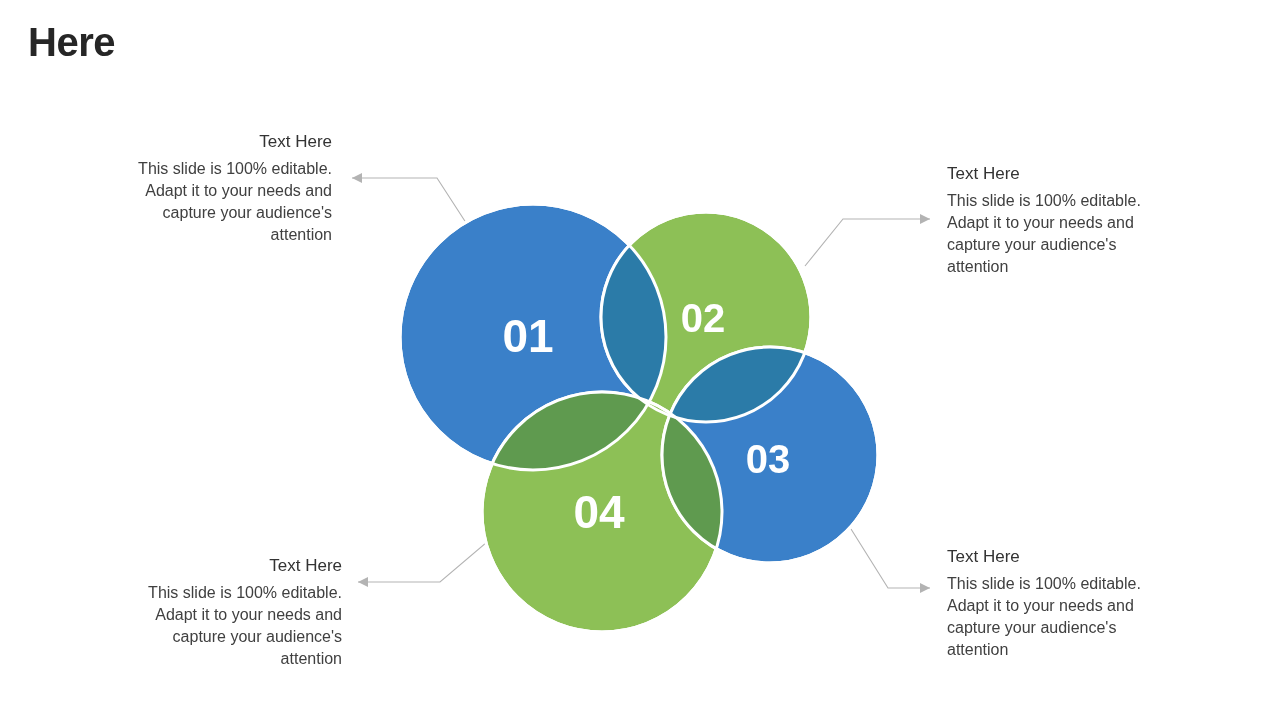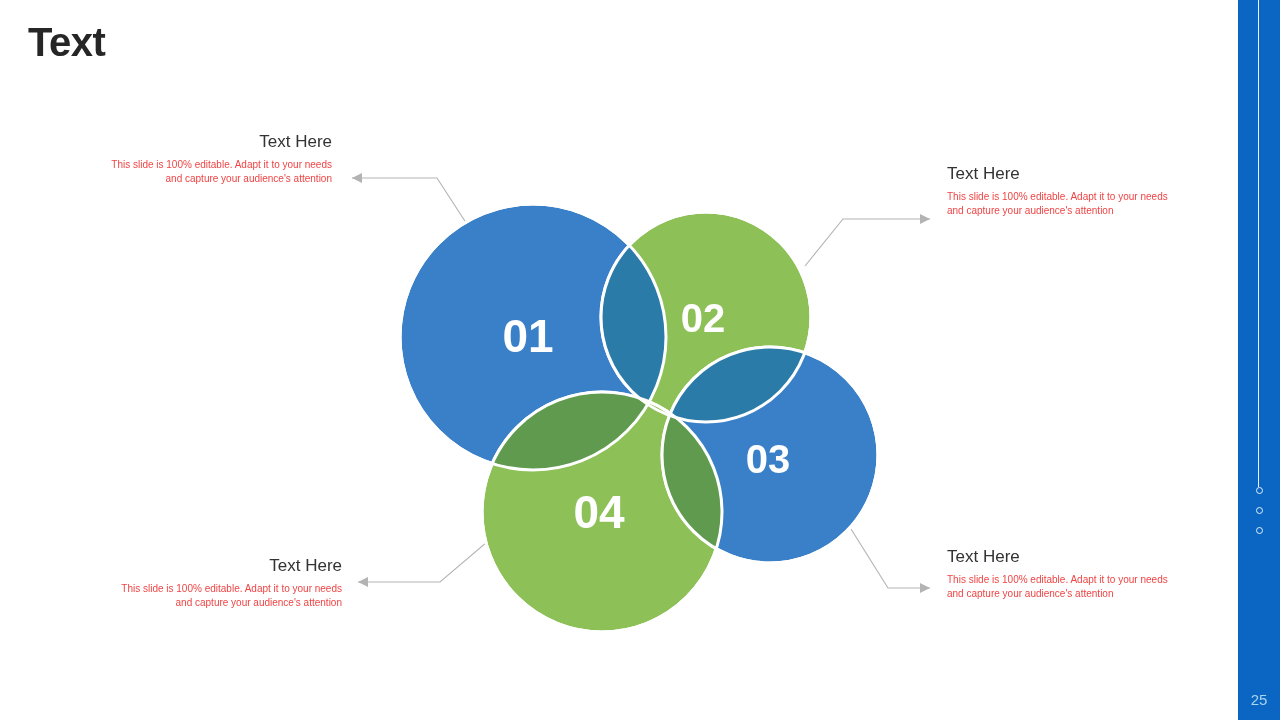--- a/index.html
+++ b/index.html
@@ -81,22 +81,22 @@
     width: 230px;
   }
   .callout .heading {
     font-size: 17px;
     font-weight: normal;
     color: #333333;
     margin-bottom: 6px;
     line-height: 1.25;
   }
   .callout .body {
-    font-size: 10px;
-    color: #ef4444;
+    font-size: 16px;
+    color: #404040;
     line-height: 1.38;
   }
   .callout.align-right { text-align: right; }
   .callout.align-left  { text-align: left; }
 
   #callout-tl { left: 102px; top: 131px; }
   #callout-tr { left: 947px; top: 163px; }
   #callout-bl { left: 112px; top: 555px; }
   #callout-br { left: 947px; top: 546px; }
 
@@ -123,21 +123,21 @@
     stroke-width: 1.1;
     fill: none;
   }
   .connector-head { fill: #b3b3b3; }
 </style>
 </head>
 <body>
 
 <div class="slide">
 
-  <div class="page-title">Text</div>
+  <div class="page-title">Here</div>
 
   <div class="venn-wrap">
     <svg width="1280" height="720" viewBox="0 0 1280 720" xmlns="http://www.w3.org/2000/svg">
       <defs>
 
         <clipPath id="clip01">
             <circle cx="533" cy="337" r="133"></circle>
           </clipPath>
         <clipPath id="clip02">
             <circle cx="706" cy="317" r="105"></circle>
@@ -220,23 +220,14 @@
   <div class="callout align-right" id="callout-bl">
     <div class="heading">Text Here</div>
     <div class="body">This slide is 100% editable. Adapt it to your needs and capture your audience's attention</div>
   </div>
 
   <div class="callout align-left" id="callout-br">
     <div class="heading">Text Here</div>
     <div class="body">This slide is 100% editable. Adapt it to your needs and capture your audience's attention</div>
   </div>
 
-  <div class="sidebar">
-    <div class="sidebar-line"></div>
-    <div class="sidebar-dots">
-      <div class="sidebar-dot"></div>
-      <div class="sidebar-dot"></div>
-      <div class="sidebar-dot"></div>
-    </div>
-    <div class="page-number">25</div>
-  </div>
 
 </div>
 
 </body></html>

